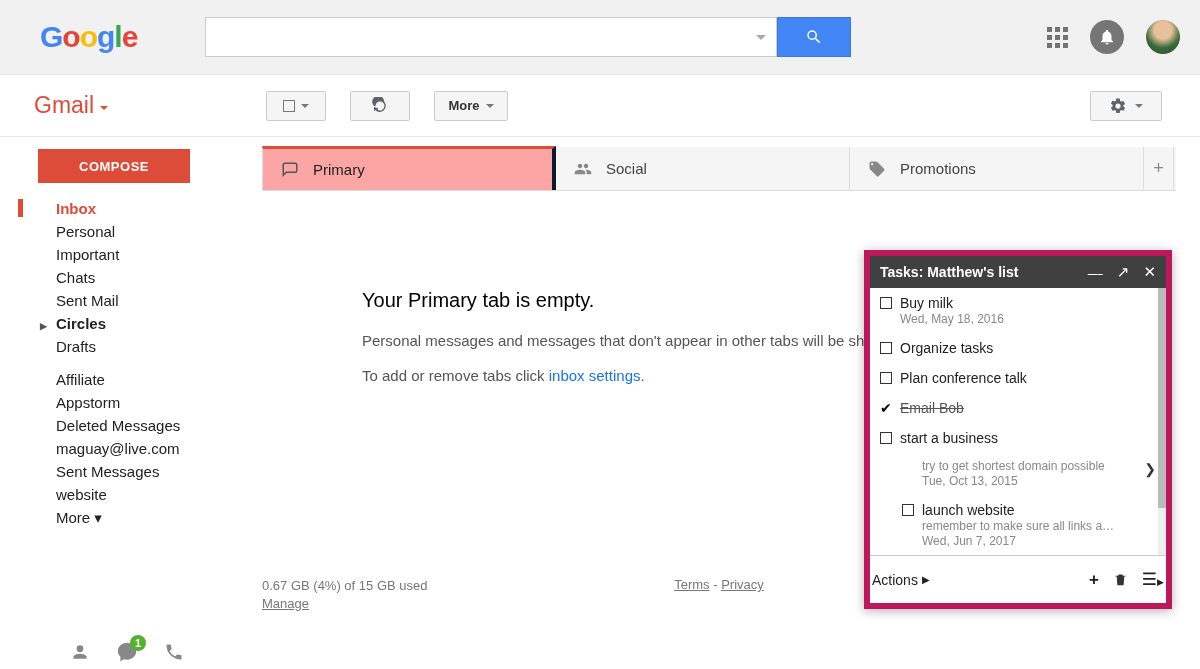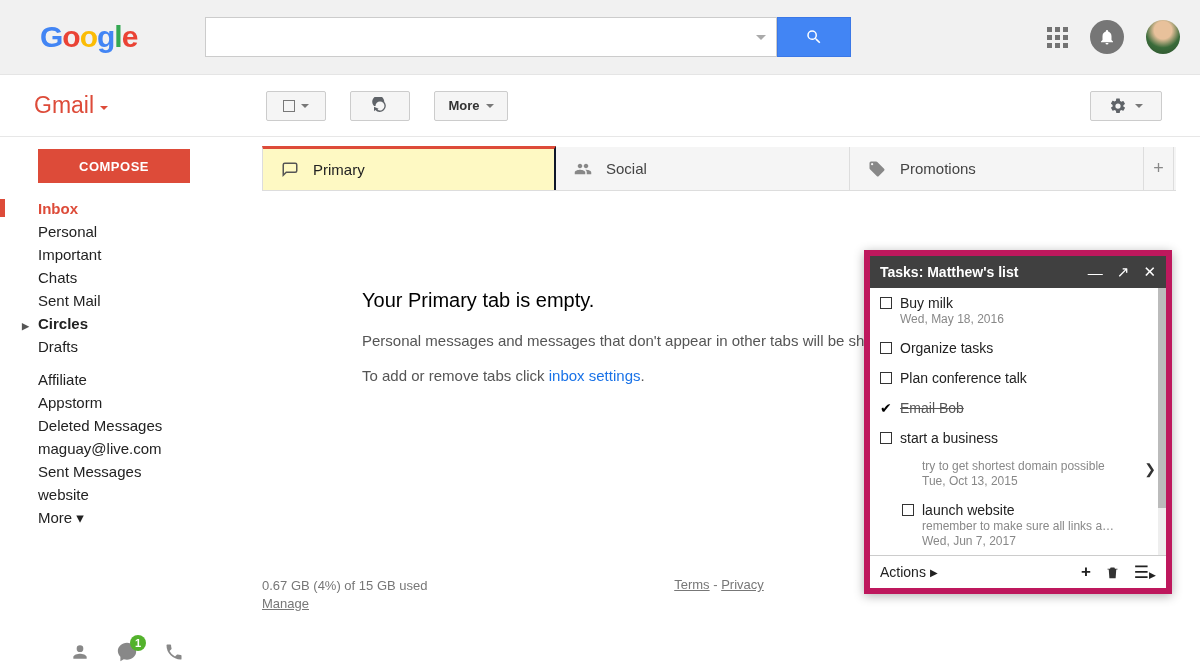--- a/index.html
+++ b/index.html
@@ -29,36 +29,36 @@
 .btn.sel{width:60px;gap:6px}
 .btn.ref{width:60px}
 .btn.more{width:74px;gap:6px}
 .caret{width:0;height:0;border-left:4px solid transparent;border-right:4px solid transparent;border-top:4px solid #787878}
 .chk{width:12px;height:12px;border:1.5px solid #787878}
 .gear{margin-left:auto;margin-right:38px;width:72px;height:30px;border:1px solid #ccc;border-radius:2px;background:#f5f5f5;display:flex;align-items:center;justify-content:center;gap:8px;cursor:pointer}
 
 .main{display:flex;height:calc(669px - 75px - 62px)}
 .side{width:238px;padding:10px 0 0 0;position:relative}
 .compose{margin:2px 0 14px 38px;width:152px;height:34px;background:#dd4b39;color:#fff;font-weight:bold;font-size:13px;letter-spacing:.5px;display:flex;align-items:center;justify-content:center;cursor:pointer}
-.navlist{padding-left:38px;line-height:23px;font-size:15px}
+.navlist{padding-left:56px;line-height:23px;font-size:15px}
 .navlist .it{cursor:pointer;color:#222}
 .navlist .it.inbox{color:#dd4b39;font-weight:bold;position:relative}
 .navlist .it.inbox::before{content:"";position:absolute;left:-38px;top:2px;width:5px;height:18px;background:#dd4b39}
 .navlist .it.bold{font-weight:bold}
 .navlist .it.circ{position:relative}
 .navlist .it.circ::before{content:"▶";position:absolute;left:-16px;top:3px;font-size:9px;color:#555}
 .sep{height:10px}
 .bico{position:absolute;bottom:6px;left:70px;display:flex;gap:26px;align-items:center}
 .badge{position:relative}
 .badge .cnt{position:absolute;top:-6px;right:-8px;background:#53b22c;color:#fff;border-radius:50%;width:16px;height:16px;font-size:11px;display:flex;align-items:center;justify-content:center;font-weight:bold}
 
 .content{flex:1;padding:10px 24px 0 24px;position:relative}
 .tabs{display:flex;border-bottom:1px solid #ddd;height:44px;background:#f5f5f5}
 .tab{flex:1;max-width:294px;display:flex;align-items:center;gap:14px;padding-left:18px;font-size:15px;color:#444;border-right:1px solid #ddd;cursor:pointer}
-.tab.active{background:#fef9c3;border-top:3px solid #dd4b39;border-left:1px solid #ddd;border-right:2px solid #0f172a;color:#dd4b39;font-weight:500;margin-top:-1px}
+.tab.active{background:#fca5a5;border-top:3px solid #dd4b39;border-left:1px solid #ddd;border-right:4px solid #0f172a;color:#dd4b39;font-weight:500;margin-top:-1px}
 .tab.active span{color:#222}
 .tab.plus{flex:0 0 30px;max-width:30px;justify-content:center;color:#888;font-size:18px;padding:0}
 .empty{padding:98px 0 0 100px}
 .empty h2{font-size:20px;font-weight:normal;color:#000000;margin-bottom:20px}
 .empty p{font-size:15px;color:#555;margin-bottom:18px}
 .empty a{color:#1a73e8;text-decoration:none}
 .footer{position:absolute;bottom:56px;left:24px;right:24px;display:flex;font-size:13px;color:#777}
 .footer .stor{line-height:18px}
 .footer .stor a{color:#777}
 .footer .links{position:absolute;left:50%;transform:translateX(-50%)}
@@ -73,21 +73,21 @@
 .titem .row{display:flex;align-items:flex-start;gap:8px}
 .titem.sub{padding-left:32px;position:relative}
 .titem.sub .arrow{position:absolute;right:10px;top:8px;font-size:14px;color:#333}
 .cbx{width:12px;height:12px;border:1.5px solid #333;margin-top:3px;flex-shrink:0}
 .cbx.done{border:none}
 .cbx.done::before{content:"✔";font-size:14px;color:#000;position:relative;top:-2px}
 .ttl{flex:1;line-height:18px}
 .ttl.struck{text-decoration:line-through;color:#555}
 .meta{color:#888;font-size:12px;margin-left:20px;line-height:15px}
 .titem.sub .meta{margin-left:20px}
-.tfoot{border-top:1px solid #ccc;height:33px;display:flex;align-items:center;padding:0 10px;font-size:14px}
+.tfoot{border-top:1px solid #ccc;height:48px;display:flex;align-items:center;padding:0 2px;font-size:14px}
 .tfoot .act{display:flex;align-items:center;gap:4px;cursor:pointer}
 .tfoot .ric{margin-left:auto;display:flex;gap:14px;align-items:center}
 .tfoot .ric span{cursor:pointer;font-size:17px}
 .scroll{position:absolute;right:0;top:0;width:8px;height:100%;background:#eee}
 .scroll .thumb{width:8px;background:#bbb}
 svg{display:block}
 </style>
 </head>
 <body>
 

